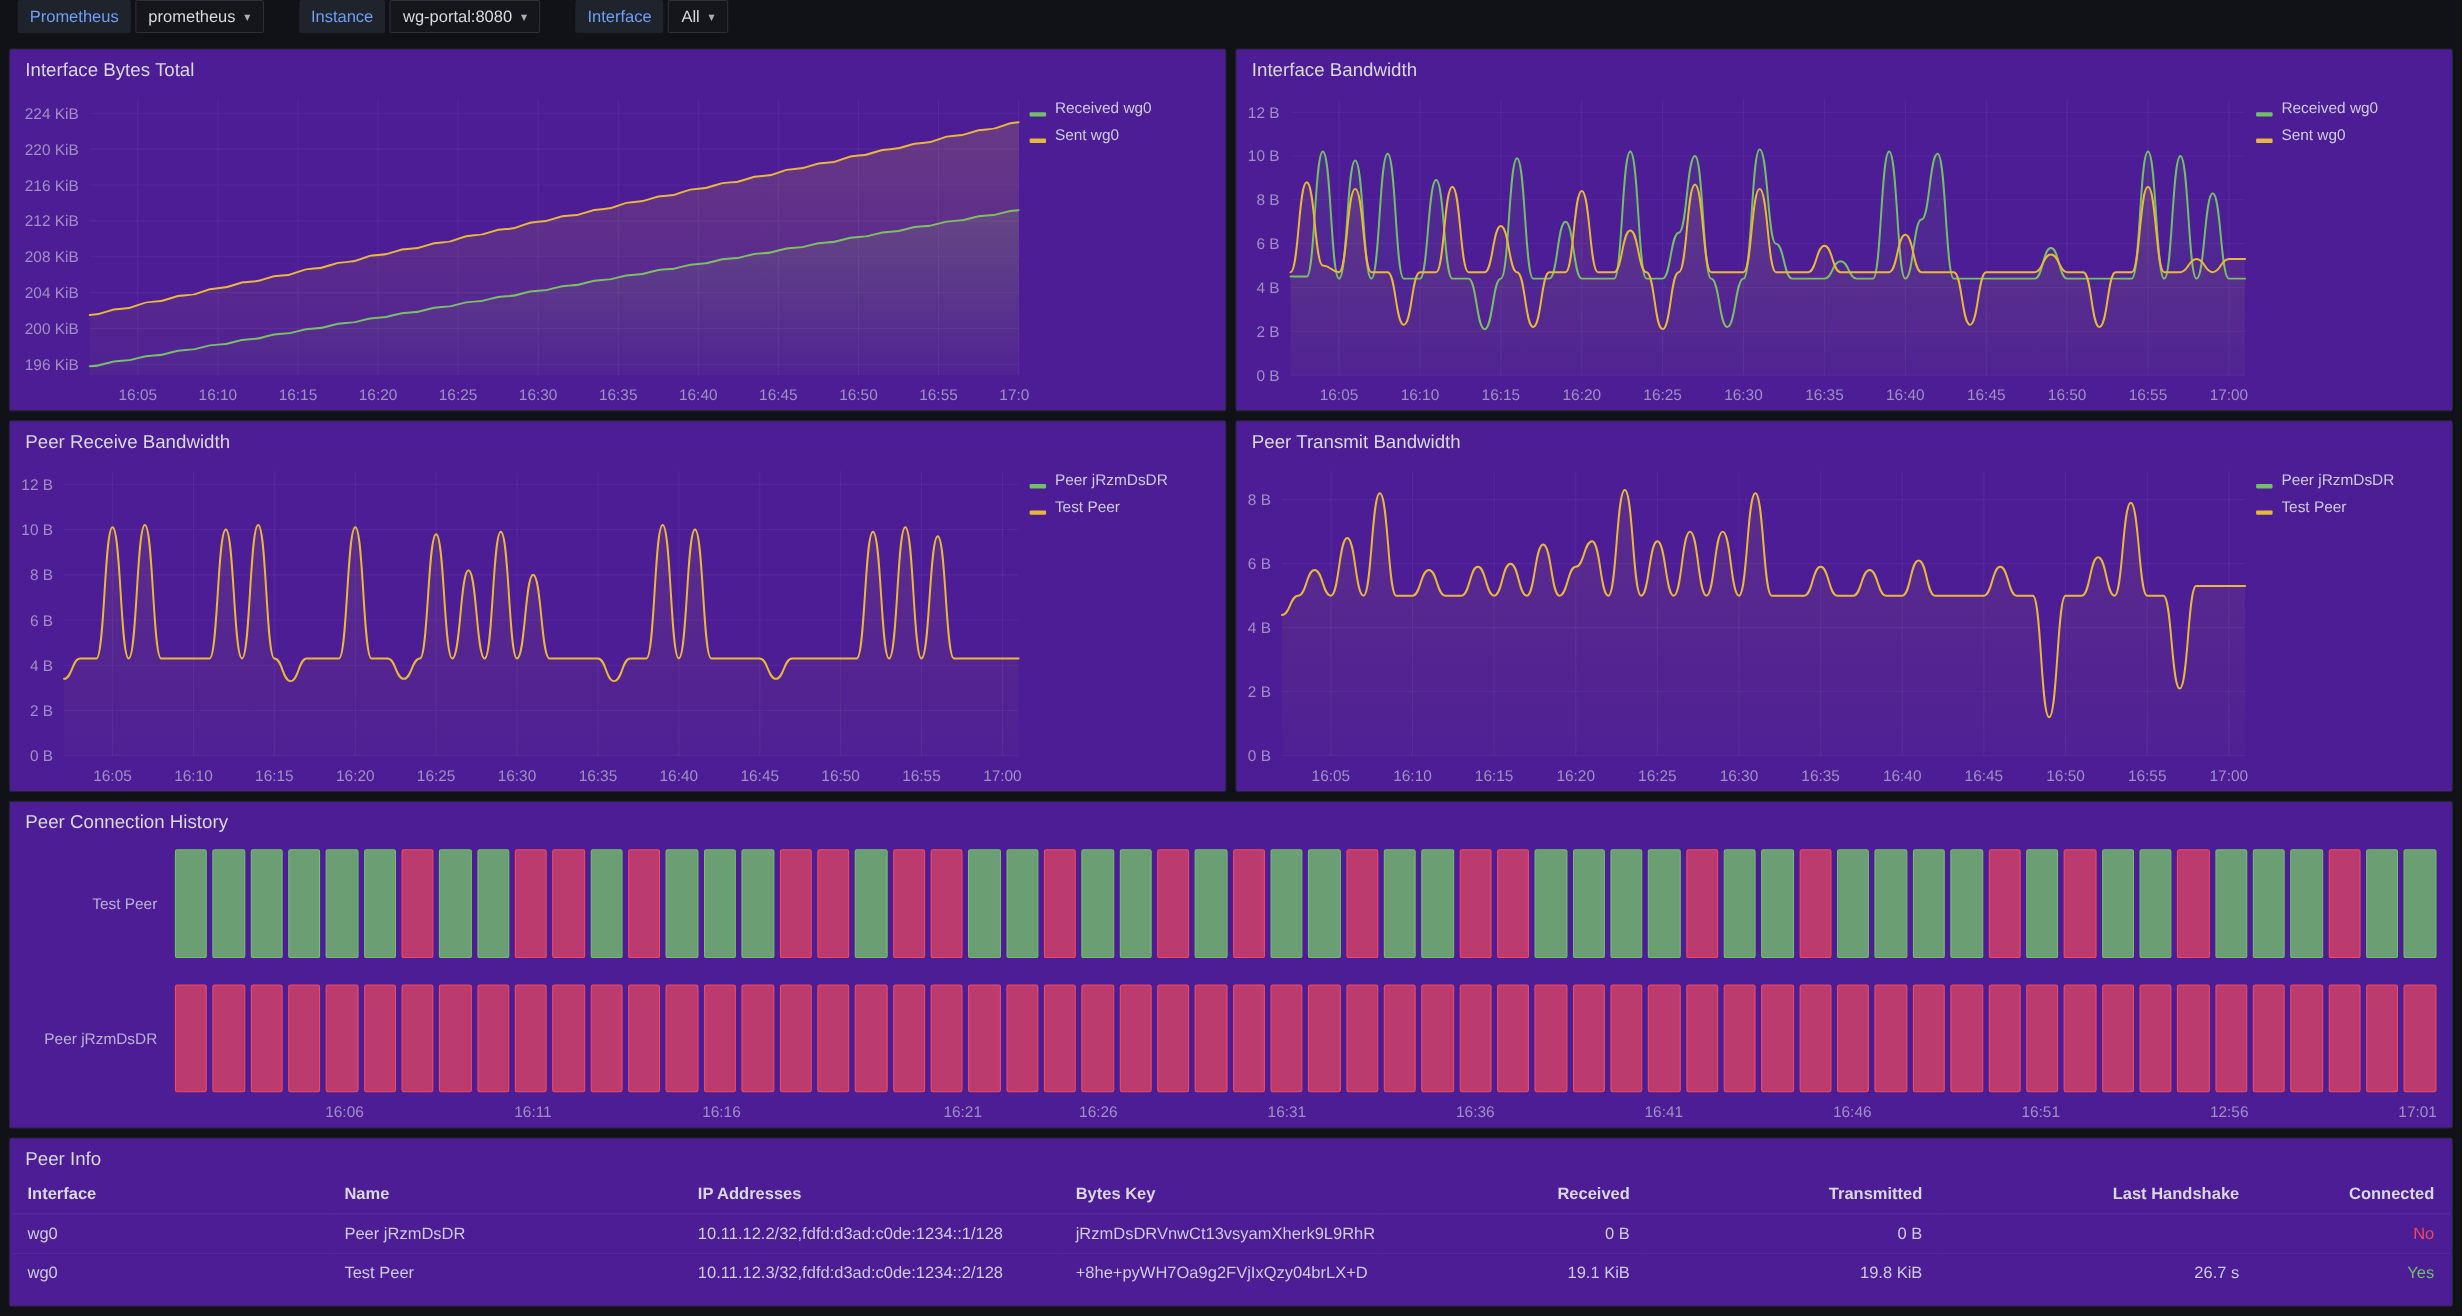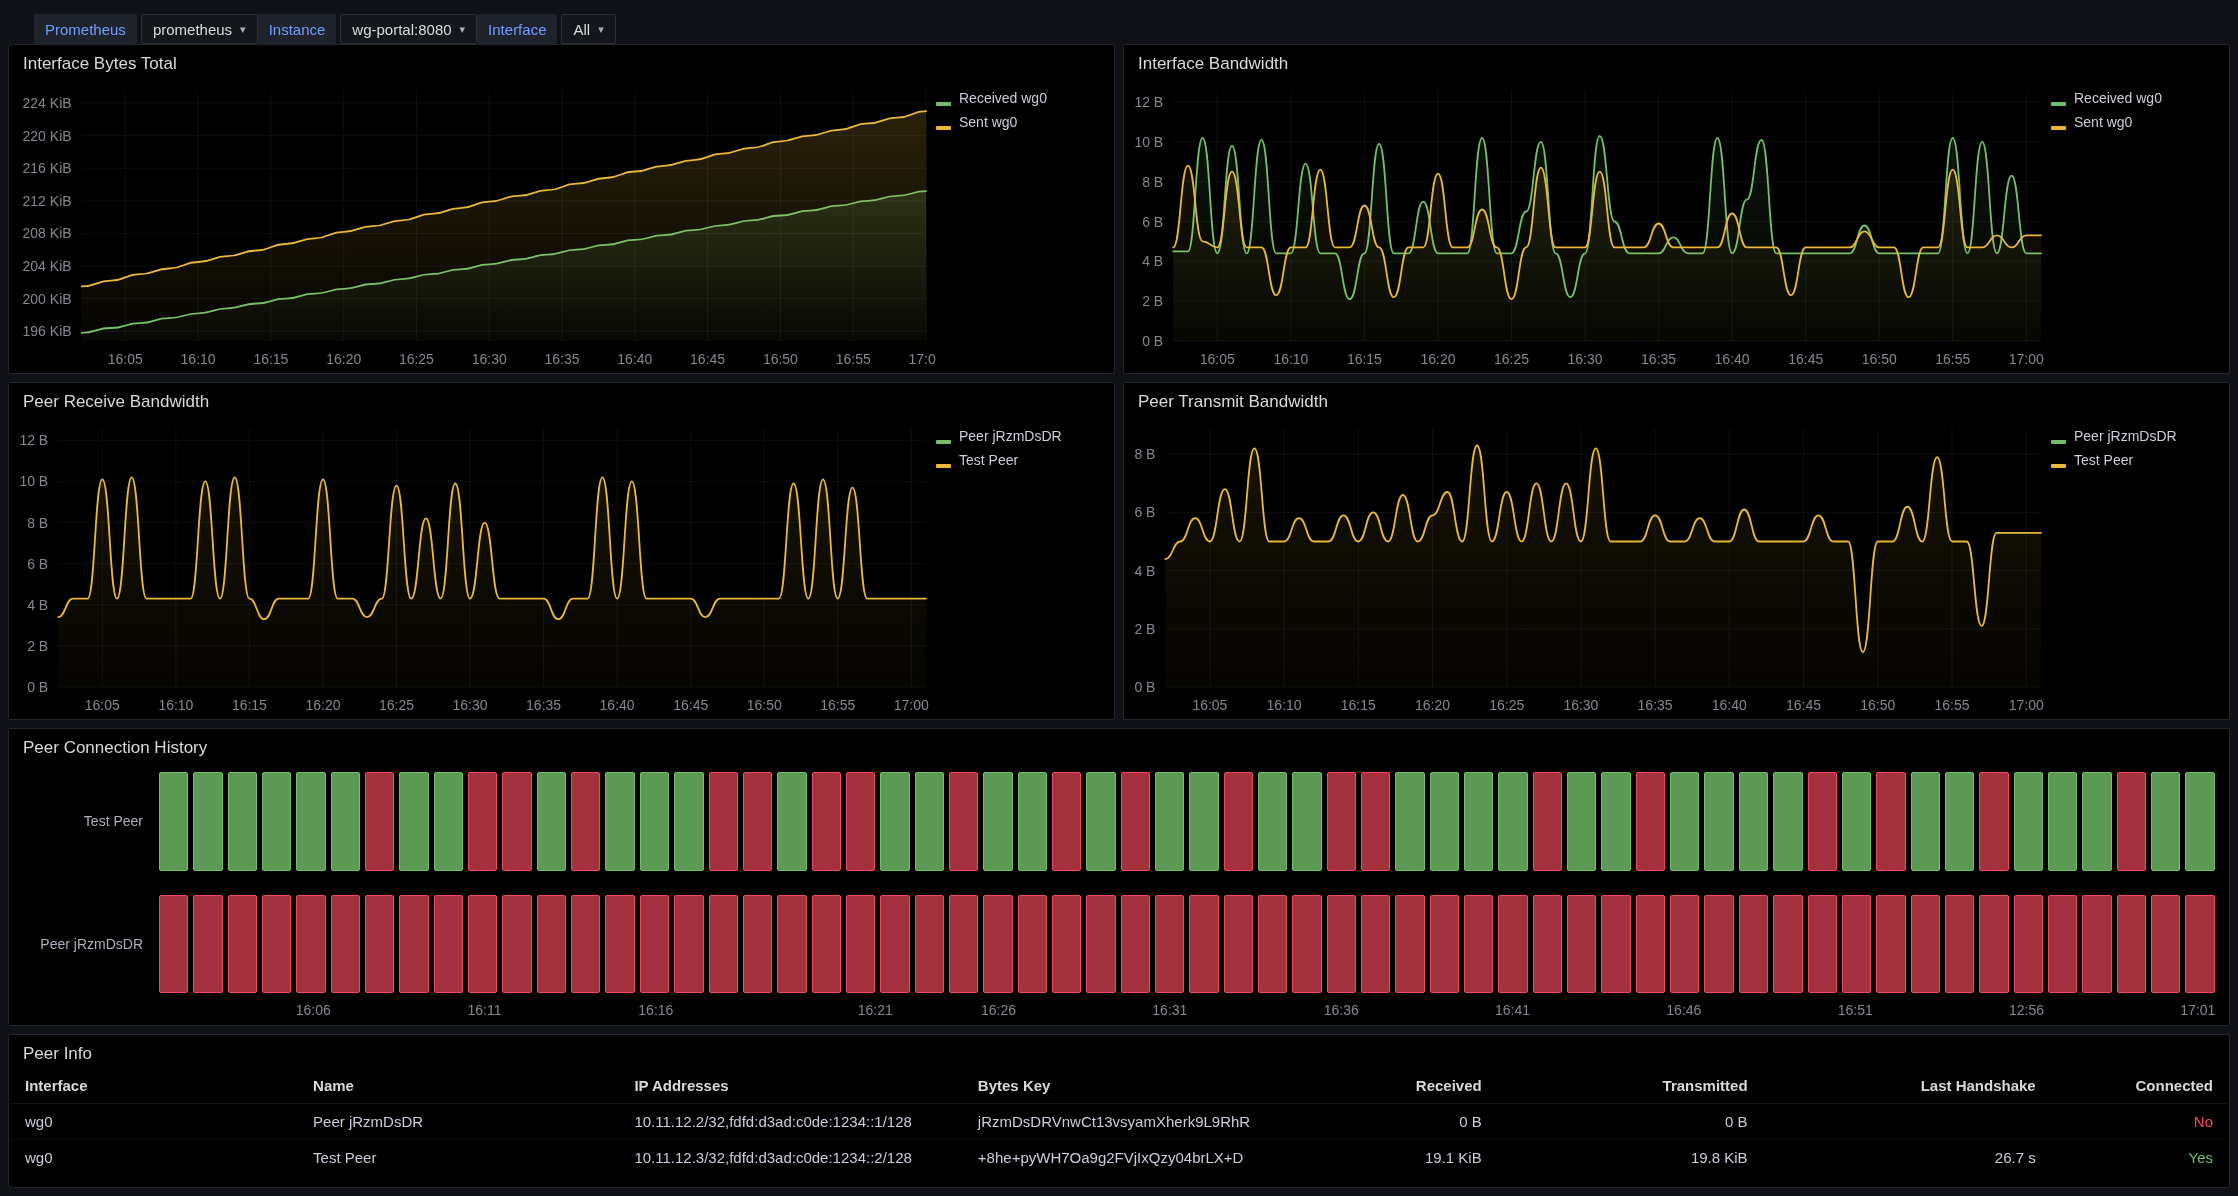--- a/index.html
+++ b/index.html
@@ -1,30 +1,30 @@
 <!DOCTYPE html>
 <html><head>
 <meta charset="utf-8">
 <style>
   *{box-sizing:border-box;}
   html,body{margin:0;padding:0;width:2238px;height:1196px;overflow:hidden;
     background:#111217;color:#ccccdc;
     font-family:"Liberation Sans","DejaVu Sans",sans-serif;}
   
-  .topbar{height:44px;display:flex;align-items:flex-end;padding:0 34px;gap:0;}
+  .topbar{height:44px;display:flex;align-items:flex-start;padding:0 16px;gap:32px;}
   .var-group{display:flex;align-items:center;gap:4px;}
   .var-label{display:inline-flex;align-items:center;height:30px;padding:0 11px;
     background:#1f232b;color:#6e9fff;font-size:15px;border-radius:2px;font-weight:500;cursor:pointer;}
   .var-value{display:inline-flex;align-items:center;height:30px;padding:0 11px;
     background:#14161b;border:1px solid #2b2f38;color:#d8d9da;font-size:15px;border-radius:2px;cursor:pointer;}
   .caret{margin-left:8px;font-size:11px;color:#a9afba;}
   
   .dash{display:grid;grid-template-columns:1fr 1fr;grid-template-rows:330px 338px 298px 1fr;
     gap:8px;padding:0 8px 8px;height:1152px;}
-  .panel{background:#000000;border:1px solid #23262b;border-radius:2px;
+  .panel{background:#4c1d95;border:1px solid #23262b;border-radius:2px;
     display:flex;flex-direction:column;overflow:hidden;min-height:0;}
   .span-2{grid-column:1 / 3;}
   .panel-title{margin:0;padding:9px 14px 2px;font-size:17px;font-weight:500;color:#d8d9da;cursor:pointer;}
   .panel-body{flex:1;display:flex;min-height:0;}
   .chart{flex:1;min-width:0;min-height:0;}
   .legend{width:178px;padding:14px 12px 0 0;display:flex;flex-direction:column;gap:8px;}
   .legend-item{display:flex;align-items:flex-end;gap:8px;font-size:14px;color:#ccccdc;cursor:pointer;white-space:nowrap;}
   .legend-mark{width:15px;height:4px;border-radius:1px;flex:0 0 auto;}
   
   .status-chart{flex:1;display:flex;flex-direction:column;padding:12px 14px 4px 0;min-height:0;}

